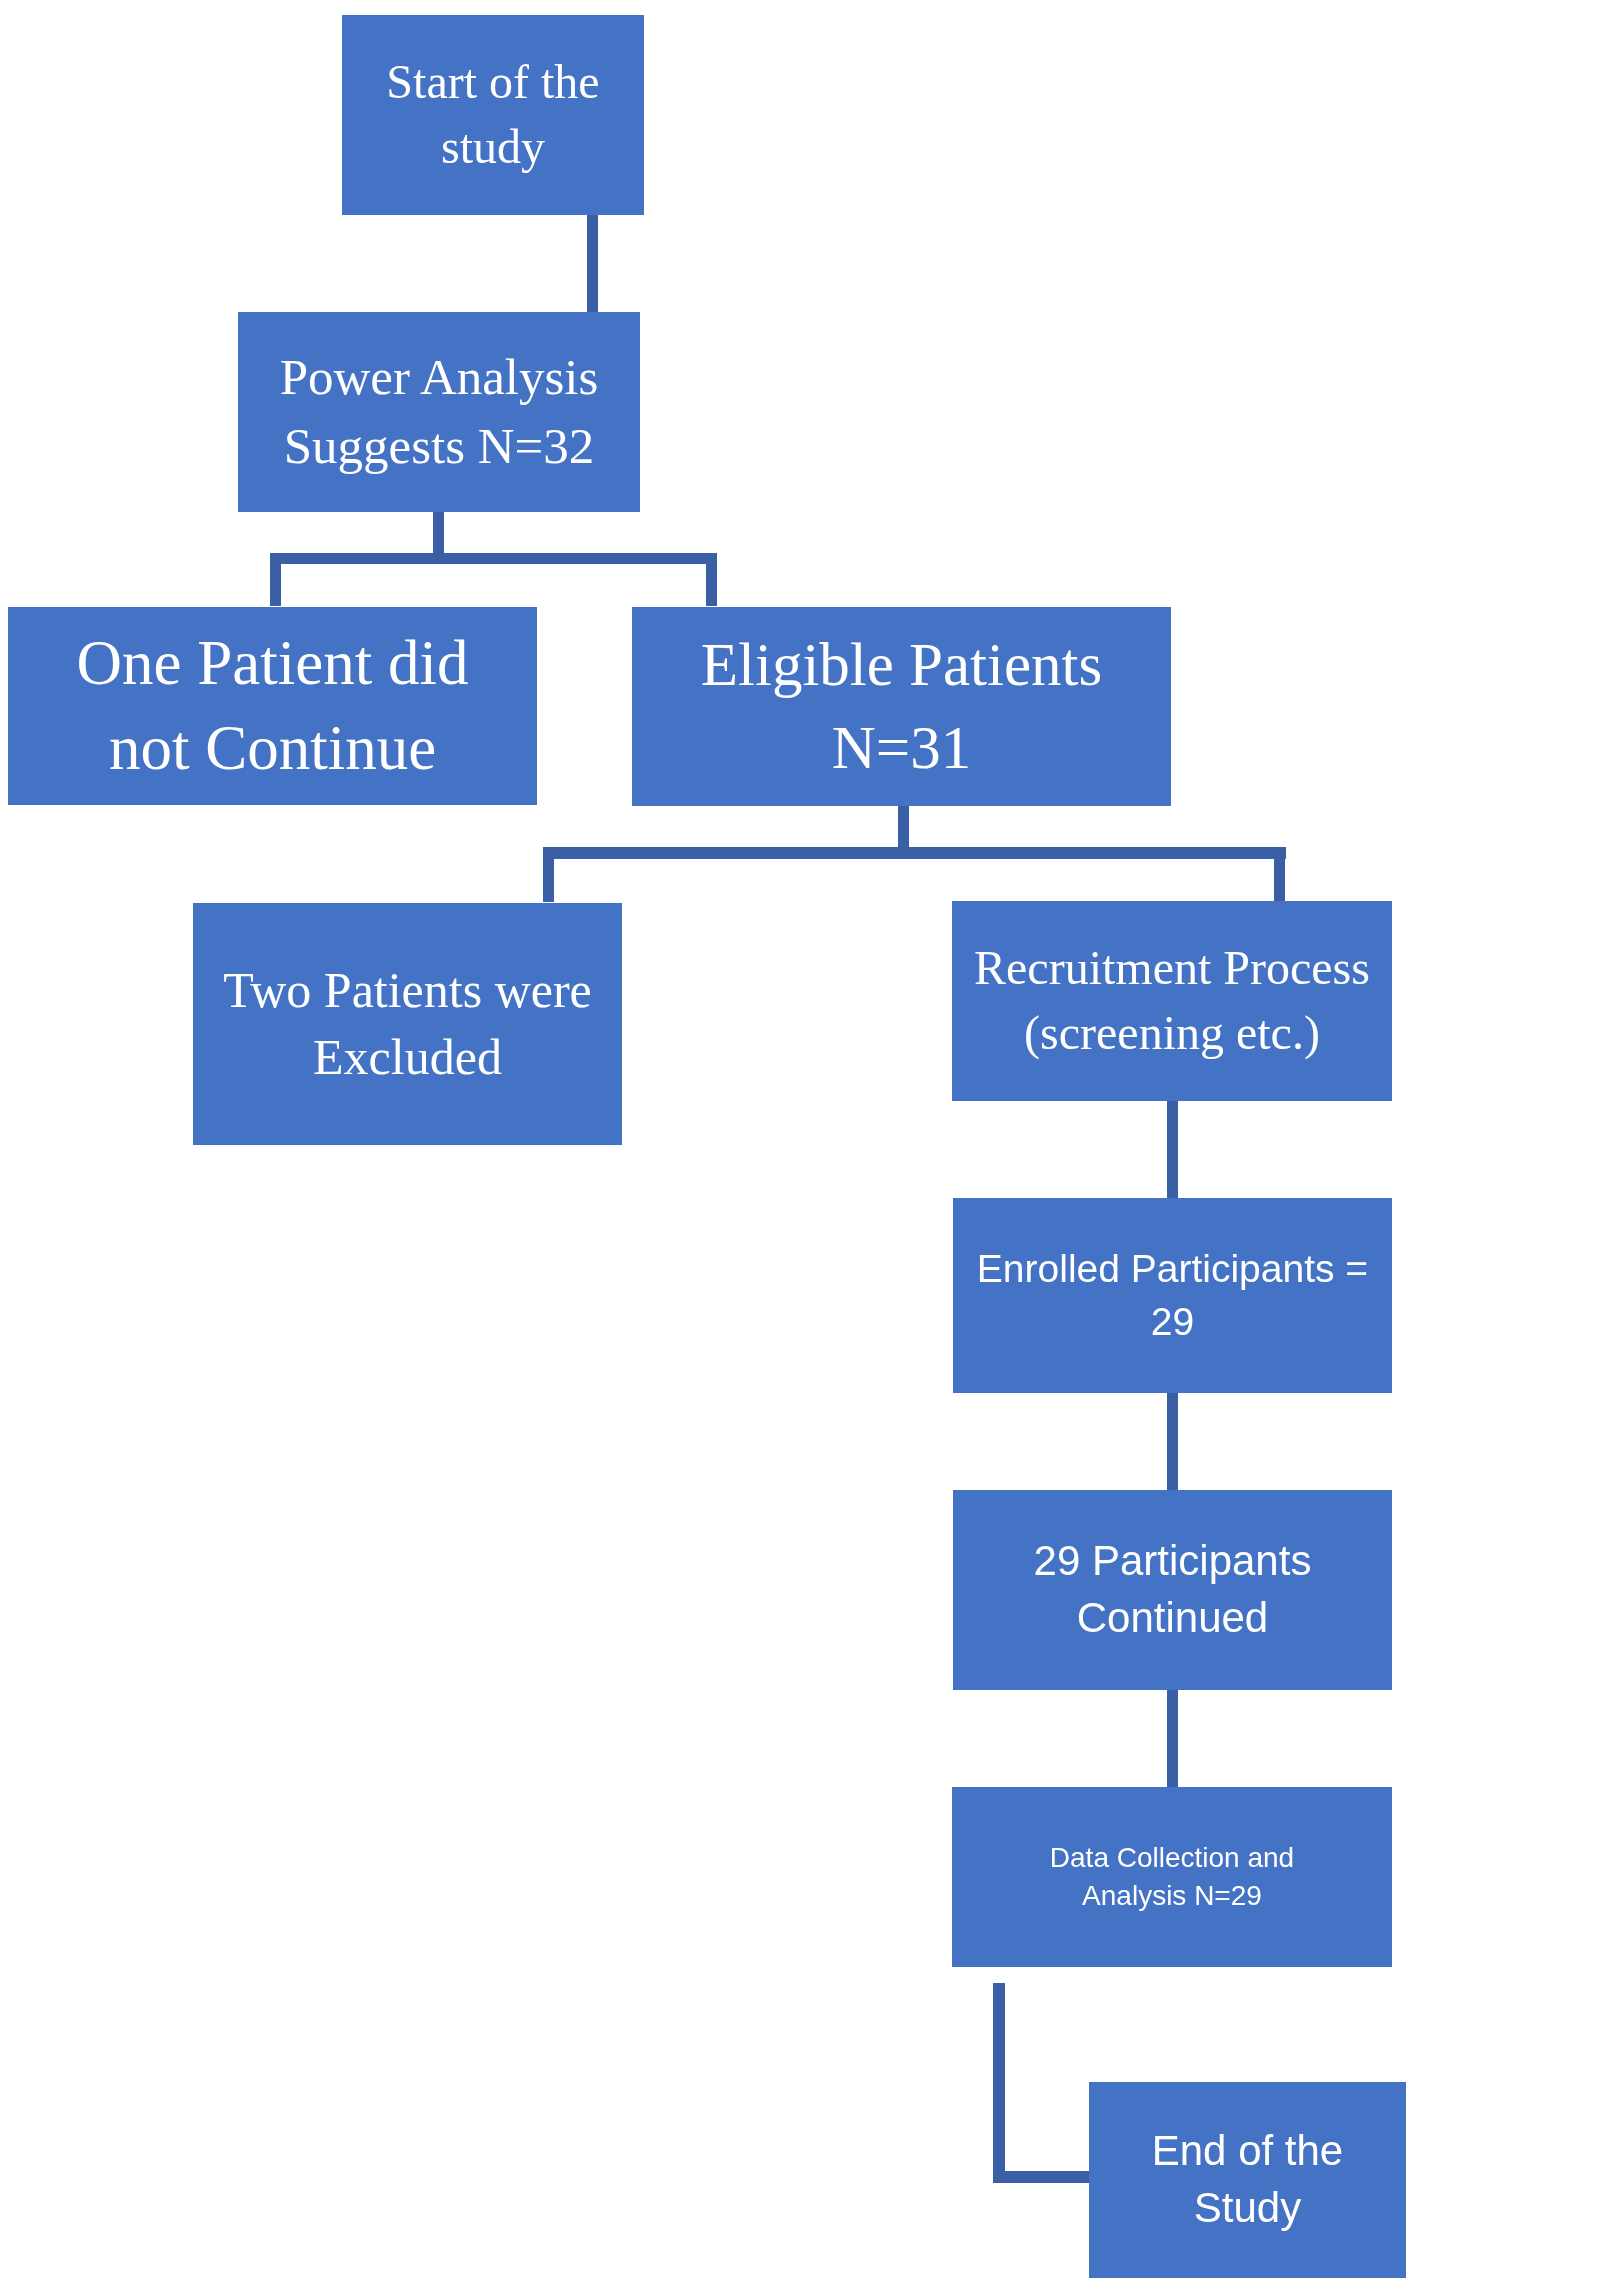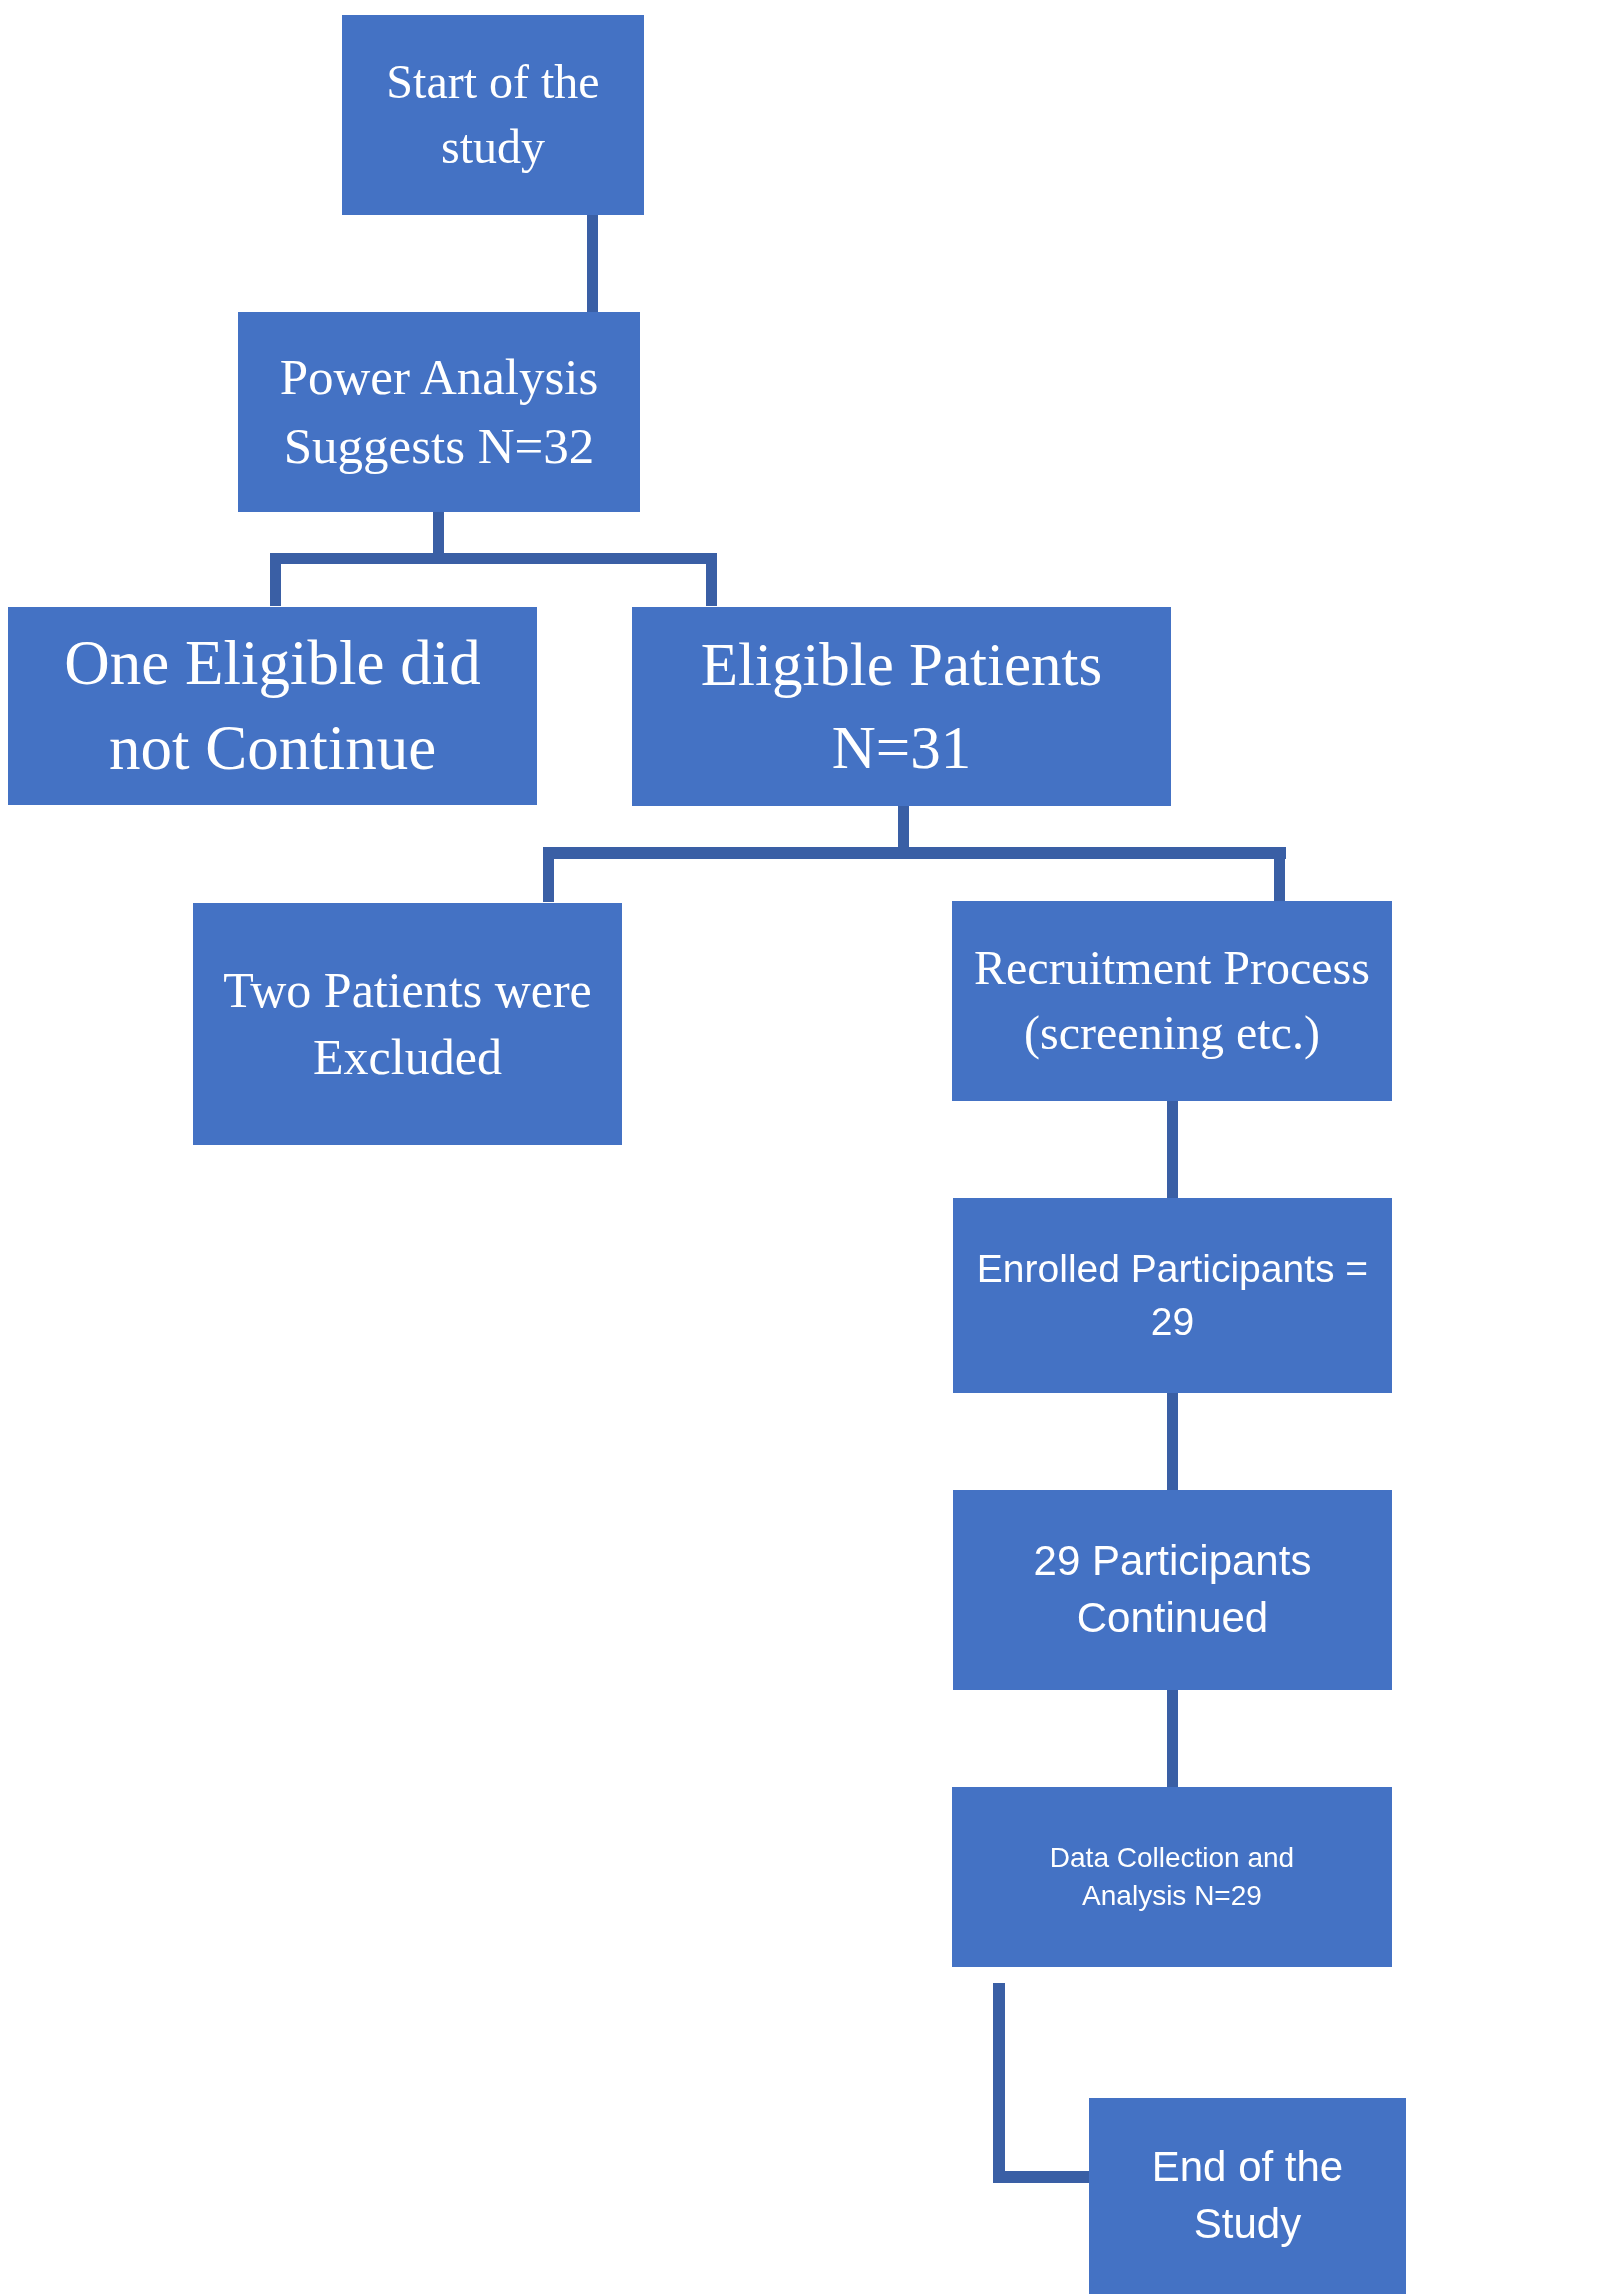--- a/index.html
+++ b/index.html
@@ -68,21 +68,21 @@
     <div class="line">Start of the</div>
     <div class="line">study</div>
   </div>
 
   <div class="box serif" style="left:238px; top:312px; width:402px; height:200px; font-size:51px;">
     <div class="line">Power Analysis</div>
     <div class="line">Suggests N=32</div>
   </div>
 
   <div class="box serif" style="left:8px; top:607px; width:529px; height:198px; font-size:63px;">
-    <div class="line">One Eligible did</div>
+    <div class="line">One Patient did</div>
     <div class="line">not Continue</div>
   </div>
 
   <div class="box serif" style="left:632px; top:607px; width:539px; height:199px; font-size:61px;">
     <div class="line">Eligible Patients</div>
     <div class="line">N=31</div>
   </div>
 
   <div class="box serif" style="left:193px; top:903px; width:429px; height:242px; font-size:50px;">
     <div class="line">Two Patients were</div>
@@ -102,19 +102,19 @@
   <div class="box sans" style="left:953px; top:1490px; width:439px; height:200px; font-size:42px;">
     <div class="line">29 Participants</div>
     <div class="line">Continued</div>
   </div>
 
   <div class="box sans" style="left:952px; top:1787px; width:440px; height:180px; font-size:28px;">
     <div class="line">Data Collection and</div>
     <div class="line">Analysis N=29</div>
   </div>
 
-  <div class="box sans" style="left:1089px; top:2082px; width:317px; height:196px; font-size:42px;margin-top:16px;">
+  <div class="box sans" style="left:1089px; top:2082px; width:317px; height:196px; font-size:42px;">
     <div class="line">End of the</div>
     <div class="line">Study</div>
   </div>
 
 </div>
 
 
 </body></html>

